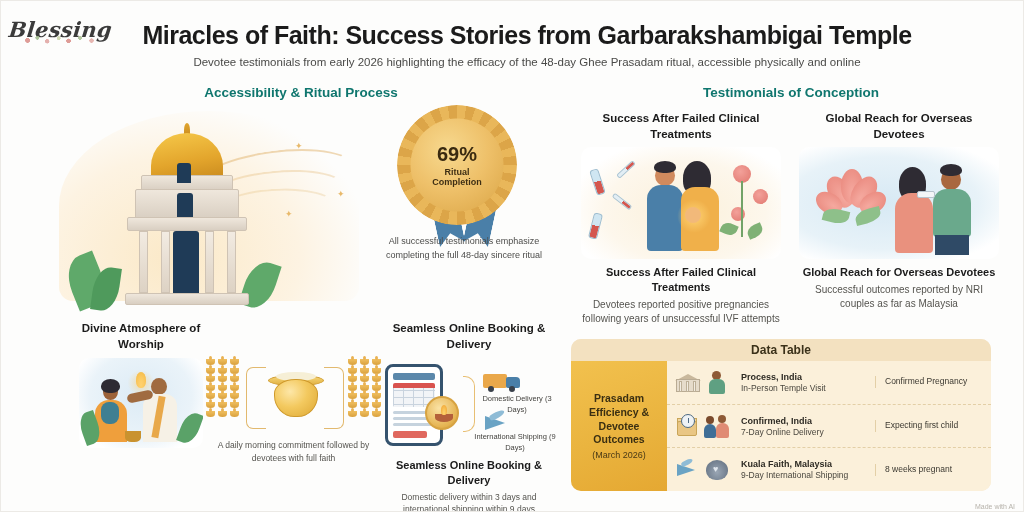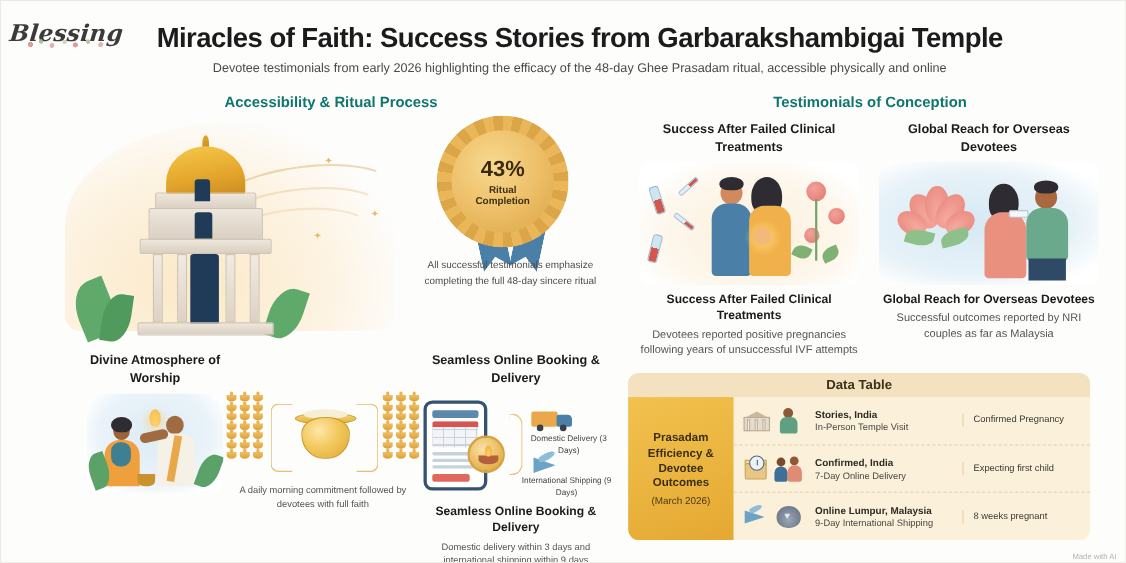--- a/index.html
+++ b/index.html
@@ -392,21 +392,21 @@
       <div class="t-col" style="left:102px; top:108px; height:62px;"></div>
       <div class="t-door" style="left:48px; top:108px; width:26px; height:66px;"></div>
       <div class="t-band" style="left:0; top:170px; width:124px; height:12px;"></div>
     </div>
   </div>
 
   <div class="badge-wrap">
     <div class="ribbon l"></div>
     <div class="ribbon r"></div>
     <div class="seal">
-      <div class="seal-pct">43%</div>
+      <div class="seal-pct">69%</div>
       <div class="seal-l1">Ritual</div>
       <div class="seal-l2">Completion</div>
     </div>
     <div class="badge-cap">All successful testimonials emphasize completing the full 48-day sincere ritual</div>
   </div>
 
   <div class="card" id="card-1">
     <div class="card-top">Success After Failed Clinical Treatments</div>
     <div class="card-art art-a">
       <div class="vial" style="left:12px; top:22px; transform:rotate(-18deg);"></div>
@@ -587,21 +587,21 @@
               <div class="ic-temple-col" style="left:4px;"></div>
               <div class="ic-temple-col" style="left:11px;"></div>
               <div class="ic-temple-col" style="left:18px;"></div>
             </div>
             <div class="ic">
               <div class="ic-p-head" style="left:8px; top:2px; width:9px; height:9px; background:#8e5a36;"></div>
               <div class="ic-p-body" style="left:5px; top:10px; width:16px; height:15px; background:#5fa082;"></div>
             </div>
           </div>
           <div class="dt-loc">
-            <div class="dt-loc-1">Stories, India</div>
+            <div class="dt-loc-1">Process, India</div>
             <div class="dt-loc-2">In-Person Temple Visit</div>
           </div>
           <div class="dt-out">Confirmed Pregnancy</div>
         </div>
 
         <div class="dt-row">
           <div class="dt-icons">
             <div class="ic">
               <div class="ic-box-lid"></div>
               <div class="ic-box"></div>
@@ -625,21 +625,21 @@
           <div class="dt-icons">
             <div class="ic">
               <div class="ic-plane"></div>
               <div style="position:absolute; left:6px; top:3px; width:12px; height:5px; background:#8fbcd6; border-radius:40% 60% 60% 40%; transform:rotate(-26deg);"></div>
             </div>
             <div class="ic">
               <div class="ic-scan"></div>
             </div>
           </div>
           <div class="dt-loc">
-            <div class="dt-loc-1">Online Lumpur, Malaysia</div>
+            <div class="dt-loc-1">Kuala Faith, Malaysia</div>
             <div class="dt-loc-2">9-Day International Shipping</div>
           </div>
           <div class="dt-out">8 weeks pregnant</div>
         </div>
 
       </div>
     </div>
   </div>
 
   <div class="credit">Made with AI</div>

